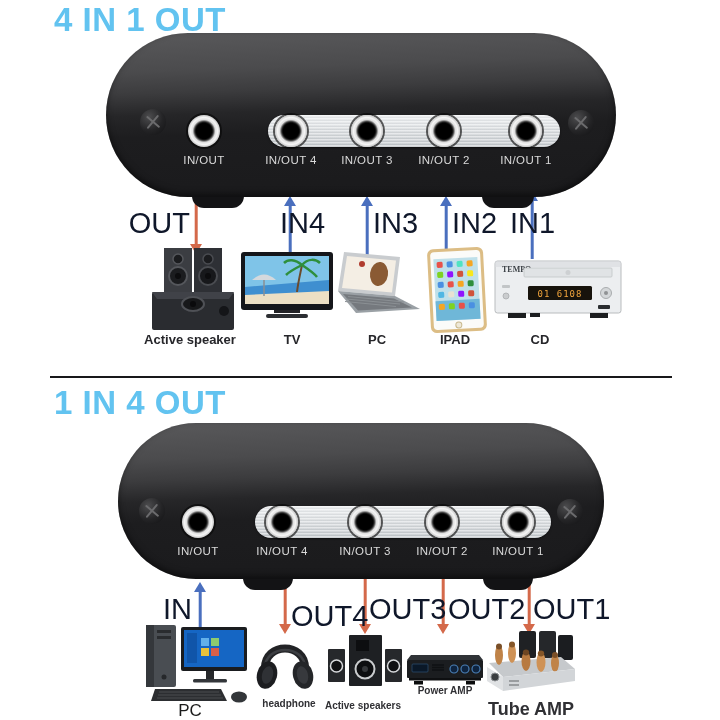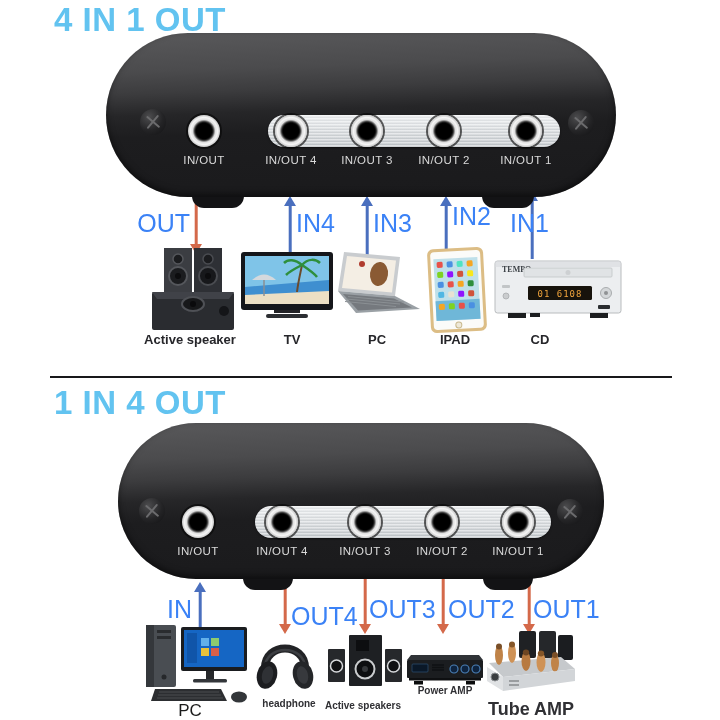--- a/index.html
+++ b/index.html
@@ -26,21 +26,21 @@
   .jlabel{position:absolute;width:98px;transform:translateX(-50%);text-align:center;font-size:11.5px;color:#dadada;letter-spacing:.4px;white-space:nowrap}
   .arrow{position:absolute;width:14px}
   .arrow::before{content:"";position:absolute;left:50%;transform:translateX(-50%);width:2.6px;background:currentColor;top:0;bottom:0}
   .arrow.up::before{top:9px}
   .arrow.down::before{bottom:9px}
   .arrow::after{content:"";position:absolute;left:50%;transform:translateX(-50%);border-left:6.5px solid transparent;border-right:6.5px solid transparent}
   .arrow.up::after{top:0;border-bottom:10px solid currentColor}
   .arrow.down::after{bottom:0;border-top:10px solid currentColor}
   .in{color:var(--arrow-in,#4a6fbe)}
   .out{color:var(--arrow-out,#d4694a)}
-  .conn-label{position:absolute;font-size:25px;color:#3b82f6;line-height:34px;white-space:nowrap}
+  .conn-label{position:absolute;font-size:29px;color:#0f172a;line-height:34px;white-space:nowrap}
   .dev{position:absolute}
   .dev svg{display:block;width:100%;height:100%}
   .dev-label{position:absolute;transform:translateX(-50%);text-align:center;white-space:nowrap;color:#26262a}
   .dl-top{font-size:13px;font-weight:600}
   .dl-sm{font-size:10px;font-weight:700;color:#303034}
   .divider{position:absolute;background:#18181a}
 </style>
 </head>
 <body>
 
@@ -65,23 +65,23 @@
   <div class="jlabel" style="left:420px;top:121px">IN/OUT 1</div>
 </div>
 
 <div class="arrow down out" style="left:189px;top:196px;height:58px"></div>
 <div class="arrow up in" style="left:283px;top:196px;height:60px"></div>
 <div class="arrow up in" style="left:360px;top:196px;height:60px"></div>
 <div class="arrow up in" style="left:439px;top:196px;height:57px"></div>
 <div class="arrow up in" style="left:525px;top:191px;height:68px"></div>
 
 <div class="conn-label" style="left:120px;top:206px;width:70px;text-align:right">OUT</div>
-<div class="conn-label" style="left:296px;top:206px">IN4</div>
+<div class="conn-label" style="left:280px;top:206px">IN4</div>
 <div class="conn-label" style="left:373px;top:206px">IN3</div>
-<div class="conn-label" style="left:452px;top:199px">IN2</div>
+<div class="conn-label" style="left:452px;top:206px">IN2</div>
 <div class="conn-label" style="left:510px;top:206px">IN1</div>
 
 <div class="dev" style="left:150px;top:246px;width:86px;height:86px">
   <svg viewBox="0 0 86 86">
     <rect x="14" y="2" width="28" height="44" fill="#3b3d42"></rect>
     <rect x="44" y="2" width="28" height="44" fill="#2e3035"></rect>
     <circle cx="28" cy="13" r="5" fill="#1b1c1f" stroke="#55575c" stroke-width="1.5"></circle>
     <circle cx="28" cy="30" r="9" fill="#1b1c1f" stroke="#55575c" stroke-width="2"></circle>
     <circle cx="28" cy="30" r="3" fill="#0c0c0e"></circle>
     <circle cx="58" cy="13" r="5" fill="#1b1c1f" stroke="#4a4c51" stroke-width="1.5"></circle>

